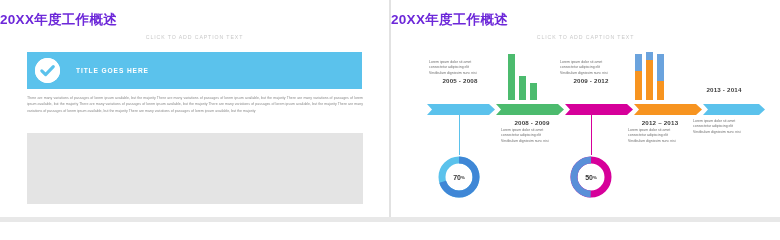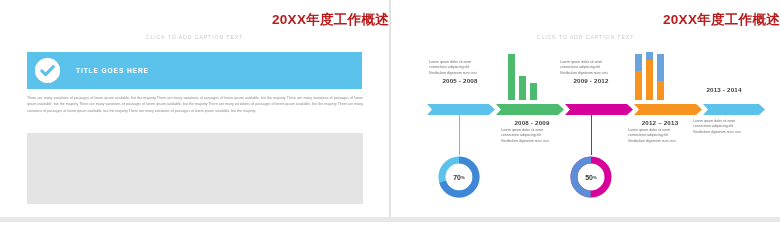--- a/index.html
+++ b/index.html
@@ -27,24 +27,24 @@
   }
   .bottom-strip {
     position: absolute;
     left: 0; bottom: 0;
     width: 780px; height: 5px;
     background: #e8e8e8;
   }
 
   
   .slide-title {
-    text-align: right;
+    text-align: left;
     font-size: 13.5px;
     font-weight: bold;
-    color: #b91c1c;
+    color: #6d28d9;
     letter-spacing: 0.3px;
     margin-top: 11px;
   }
   .slide-subtitle {
     text-align: center;
     font-size: 5.2px;
     color: #c9c9c9;
     letter-spacing: 0.9px;
     margin-top: 5px;
   }

